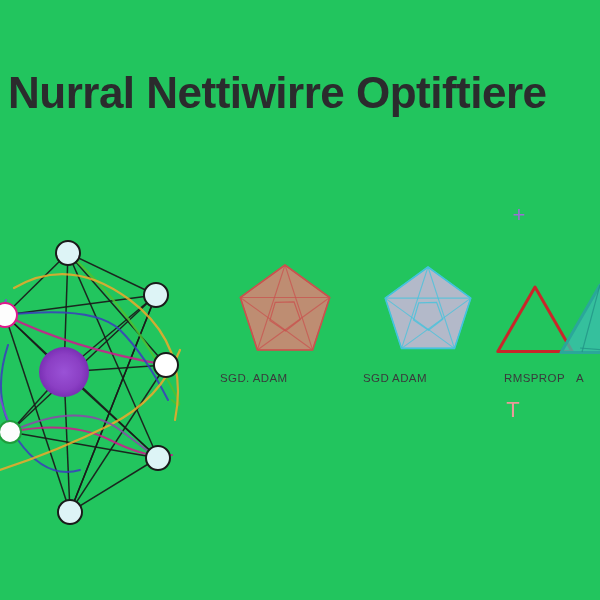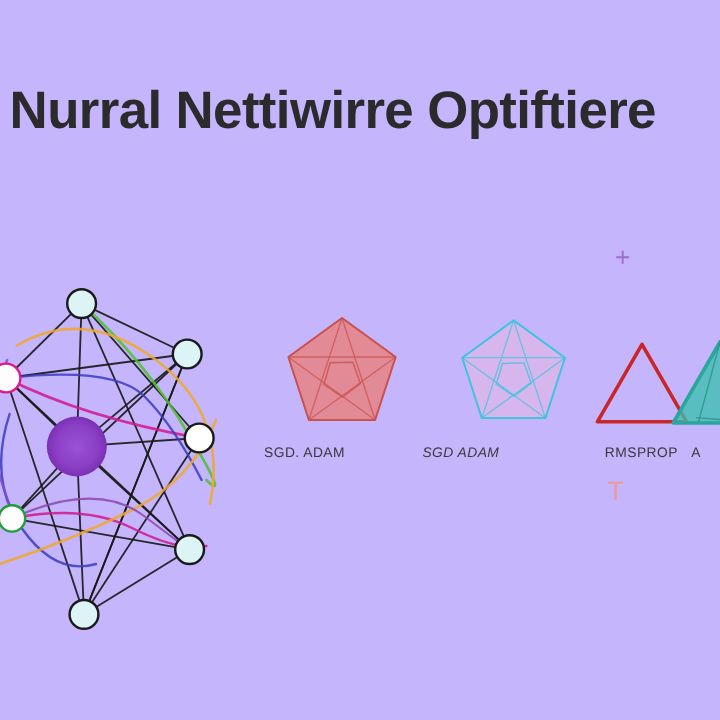--- a/index.html
+++ b/index.html
@@ -12,21 +12,21 @@
     background: #ffffff;
     font-family: "Liberation Sans", sans-serif;
     overflow: hidden;
     position: relative;
   }
   #canvas {
     position: absolute;
     inset: 0;
     width: 600px;
     height: 600px;
-    background: #c4b5fd;
+    background: #22c55e;
   }
   .page-title {
     position: absolute;
     left: 8px;
     top: 68px;
     width: 580px;
     font-size: 44px;
     font-weight: 700;
     letter-spacing: -0.5px;
     color: #2b2b2d;
@@ -35,21 +35,21 @@
   }
   .shape-label {
     position: absolute;
     font-size: 11.5px;
     letter-spacing: 0.4px;
     color: #3a3a3c;
     font-family: "Liberation Sans", sans-serif;
     white-space: nowrap;
   }
   .label-1 { left: 220px; top: 372px; width: 130px; }
-  .label-2 { left: 352px; top: 372px; width: 130px; font-style: italic; }
+  .label-2 { left: 363px; top: 372px; width: 130px; }
   .label-3 { left: 504px; top: 372px; width: 90px; }
   .label-4 { left: 576px; top: 372px; width: 40px; text-align: left; }
   svg { display: block; }
 </style>
 </head>
 <body>
 
 <div id="canvas">
 
   <div class="page-title">Nurral Nettiwirre Optiftiere</div>

